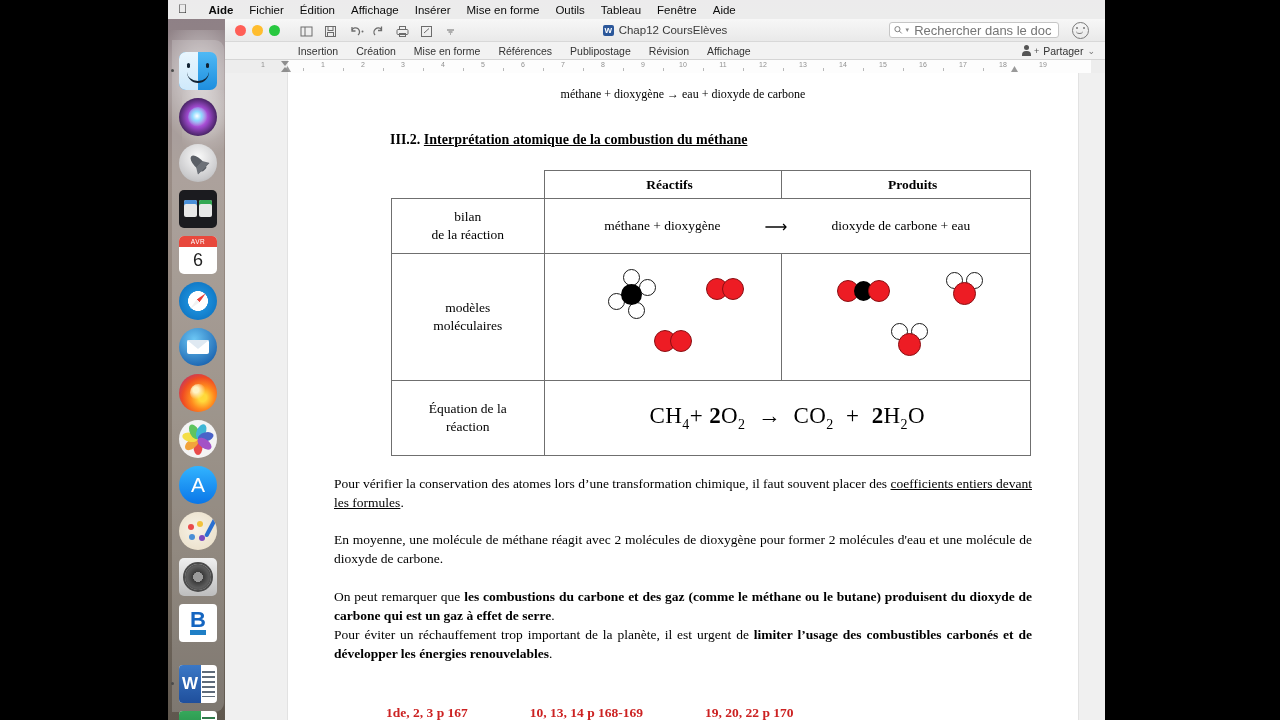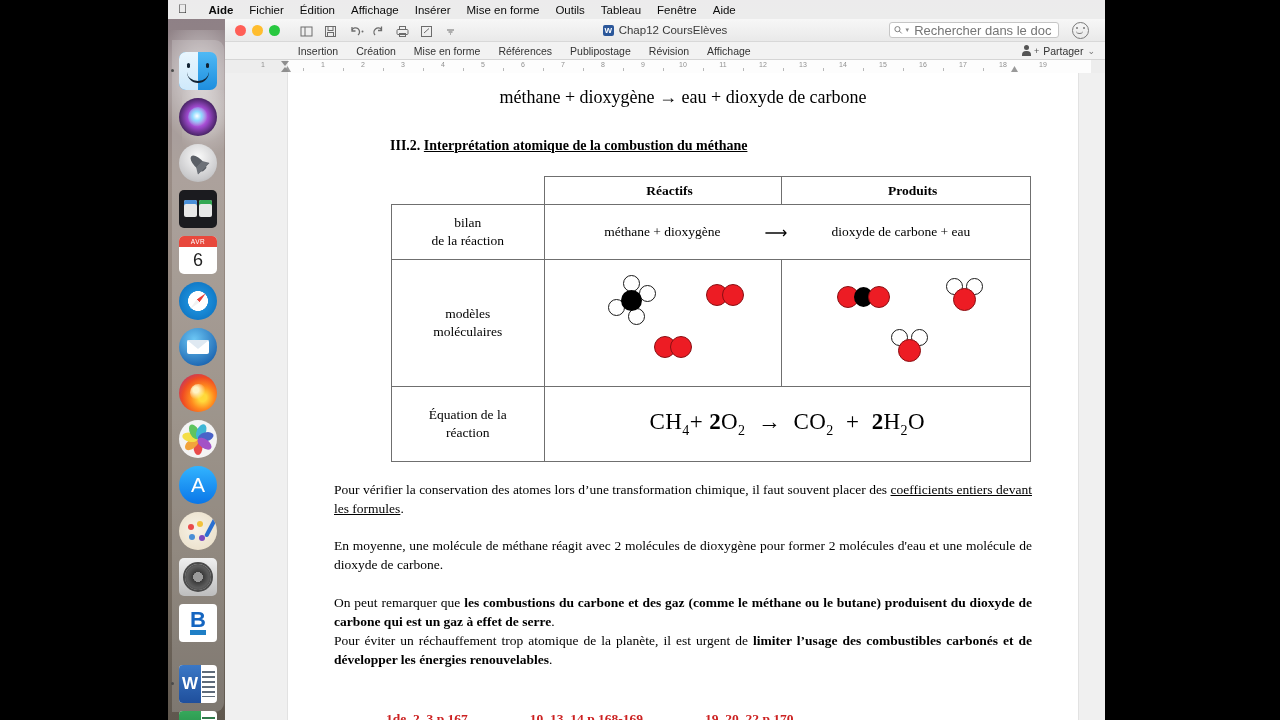--- a/index.html
+++ b/index.html
@@ -246,21 +246,21 @@
     position:absolute; left:0; top:54px; right:0; bottom:0;
     background:#f0f0f0; overflow:hidden;
   }
   .page {
     position:absolute; left:63px; top:0; width:790px; min-height:700px;
     background:#fff; box-shadow: 0 0 0 1px #e2e2e2;
   }
   .page-inner { padding: 6px 46px 0 46px; color:#000; }
 
   .center-line {
-    text-align:center; font-family:"Liberation Serif", serif; font-size:18px; margin: 8px 0 0;
+    text-align:center; font-family:"Liberation Serif", serif; font-size:12px; margin: 8px 0 0;
   }
   .heading {
     font-family:"Liberation Serif", serif; font-size:14px; font-weight:bold;
     margin: 30px 0 18px 56px;
   }
   .heading u { text-decoration: underline; }
 
   
   table.chem {
     margin: 22px 0 0 57px; border-collapse: collapse; width: 640px;
@@ -681,21 +681,21 @@
             <span>Pour vérifier la conservation des atomes lors d’une transformation chimique, il faut souvent placer des </span><u>coefficients entiers devant les formules</u><span>.</span>
           </div>
 
           <div class="para">En moyenne, une molécule de méthane réagit avec 2 molécules de dioxygène pour former 2 molécules d'eau et une molécule de dioxyde de carbone.</div>
 
           <div class="para">
             <span>On peut remarquer que </span><b>les combustions du carbone et des gaz (comme le méthane ou le butane) produisent du dioxyde de carbone qui est un gaz à effet de serre</b><span>.</span>
           </div>
 
           <div class="para tight">
-            <span>Pour éviter un réchauffement trop atomique de la planète, il est urgent de </span><b>limiter l’usage des combustibles carbonés et de développer les énergies renouvelables</b><span>.</span>
+            <span>Pour éviter un réchauffement trop important de la planète, il est urgent de </span><b>limiter l’usage des combustibles carbonés et de développer les énergies renouvelables</b><span>.</span>
           </div>
 
           <div class="refs">
             <span>1de, 2, 3 p 167</span>
             <span>10, 13, 14 p 168-169</span>
             <span>19, 20, 22 p 170</span>
           </div>
 
         </div>
       </div>

